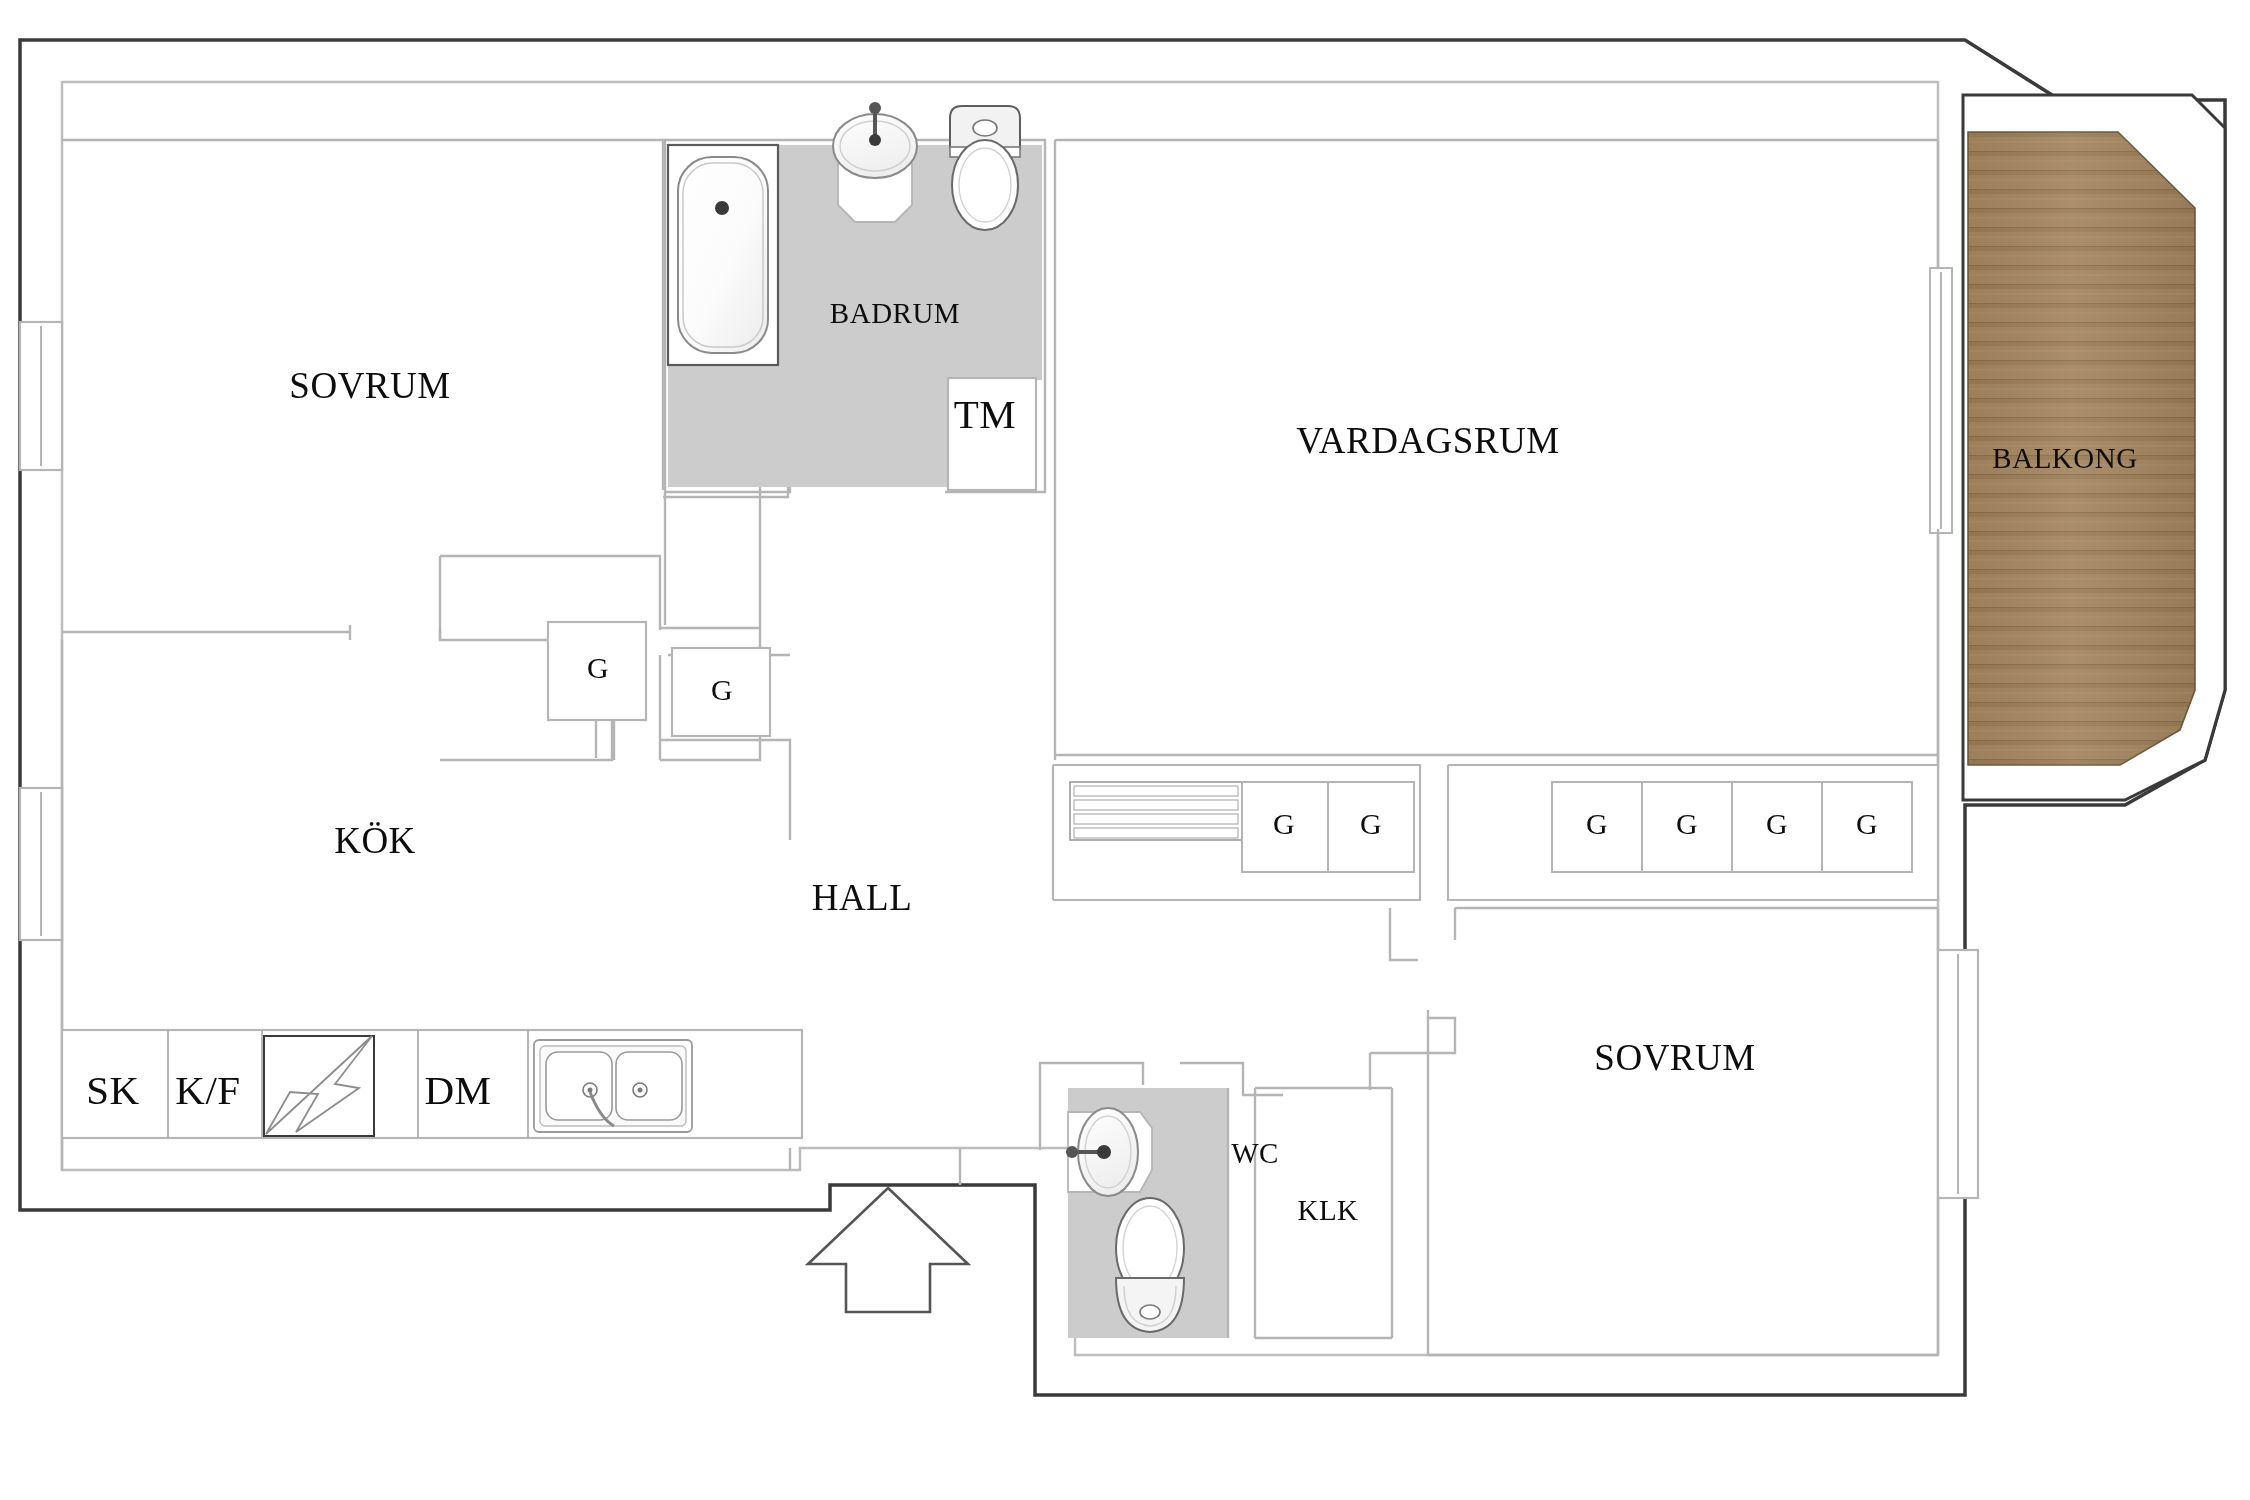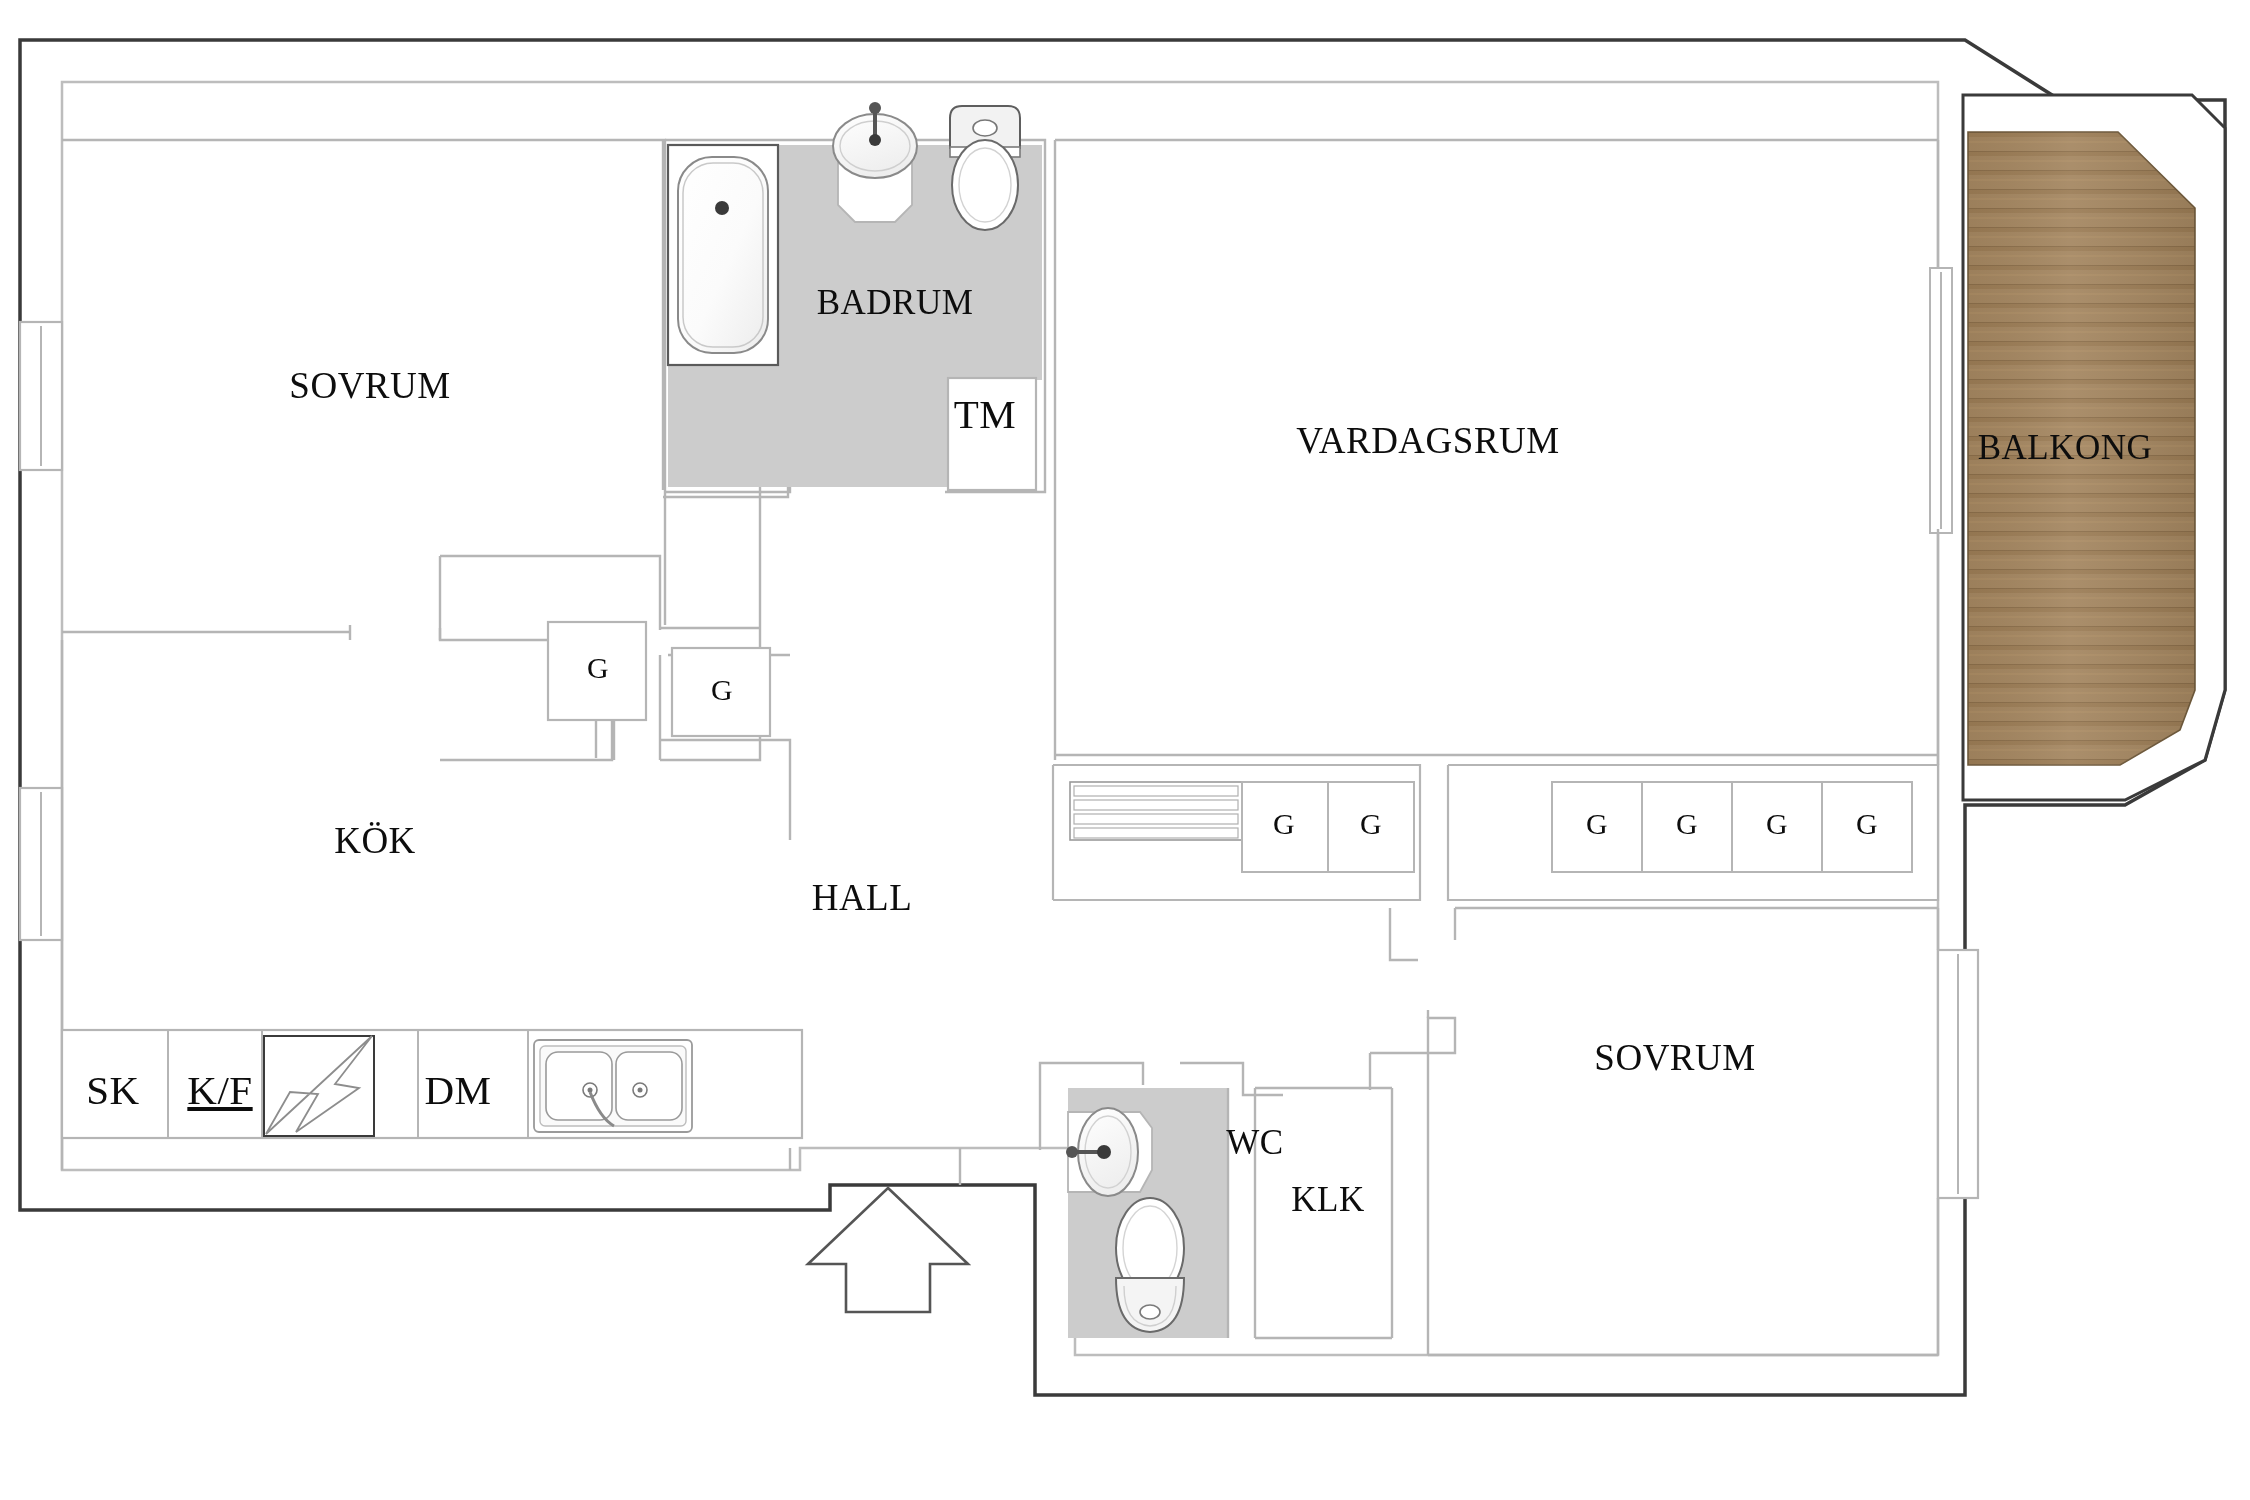--- a/index.html
+++ b/index.html
@@ -27,21 +27,21 @@
   .room-label {
     position: absolute;
     font-family: "Liberation Serif", "DejaVu Serif", serif;
     color: #0d0d0d;
     white-space: nowrap;
     letter-spacing: 0.5px;
     transform: translate(-50%, -50%);
     pointer-events: none;
   }
   .lbl-xl { font-size: 37px; }
-  .lbl-lg { font-size: 35px; }
+  .lbl-lg { font-size: 29px; margin-top: 10px; }
   .lbl-md { font-size: 41px; }
   .lbl-sm { font-size: 30px; }
 </style>
 </head>
 <body>
 
 <div id="plan">
 
   <svg width="2250" height="1500" viewBox="0 0 2250 1500">
 
@@ -348,21 +348,21 @@
   <div class="room-label lbl-lg" style="left:1255px; top:1143px;">WC</div>
 
   <div class="room-label lbl-lg" style="left:1328px; top:1200px;">KLK</div>
 
   <div class="room-label lbl-xl" style="left:1675px; top:1057px;">SOVRUM</div>
 
   <div class="room-label lbl-md" style="left:985px; top:414px;">TM</div>
 
   <div class="room-label lbl-md" style="left:113px; top:1090px;">SK</div>
 
-  <div class="room-label lbl-md" style="left:220px; top:1090px;text-decoration:underline;">K/F</div>
+  <div class="room-label lbl-md" style="left:208px; top:1090px;">K/F</div>
 
   <div class="room-label lbl-md" style="left:458px; top:1090px;">DM</div>
 
   <div class="room-label lbl-sm" style="left:598px; top:668px;">G</div>
 
   <div class="room-label lbl-sm" style="left:722px; top:690px;">G</div>
 
   <div class="room-label lbl-sm" style="left:1284px; top:824px;">G</div>
 
   <div class="room-label lbl-sm" style="left:1371px; top:824px;">G</div>

